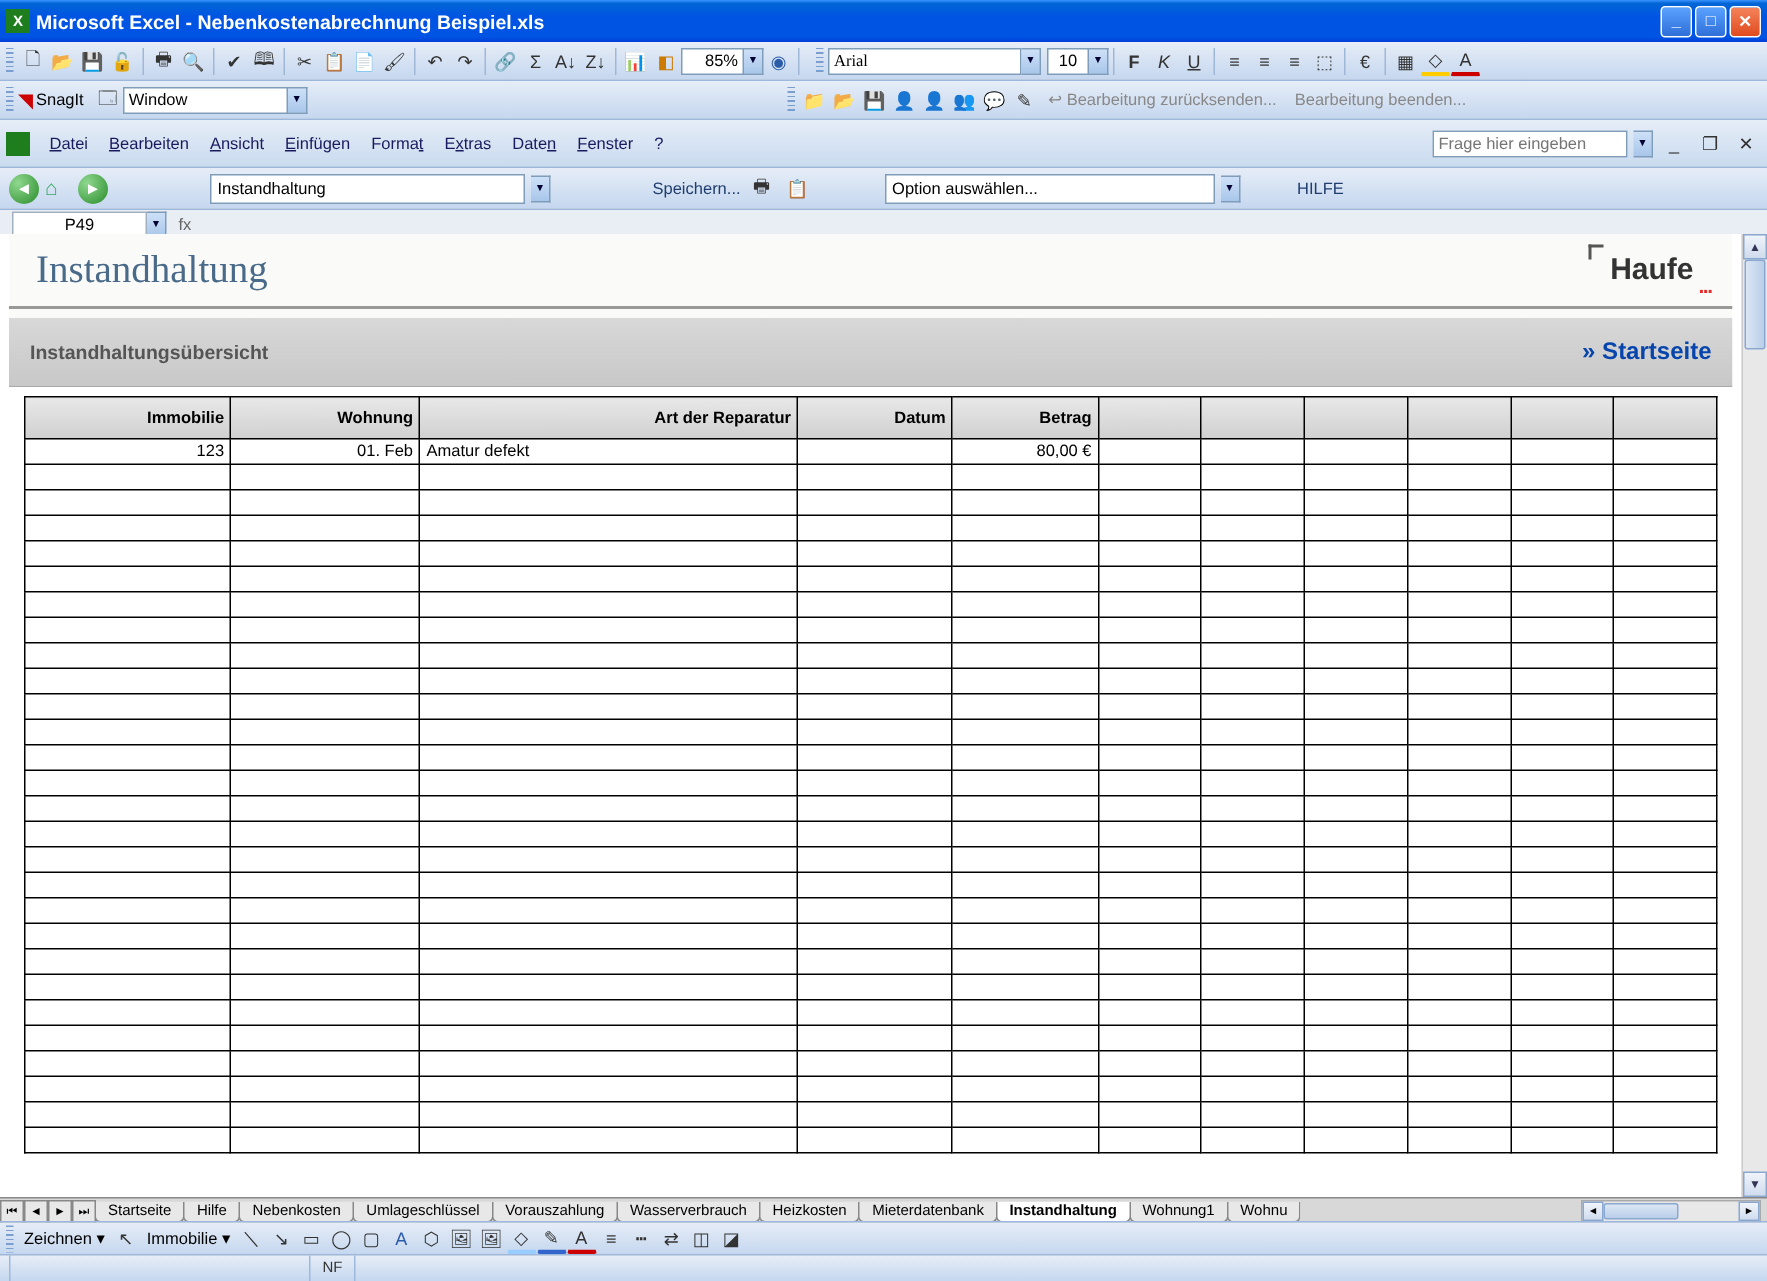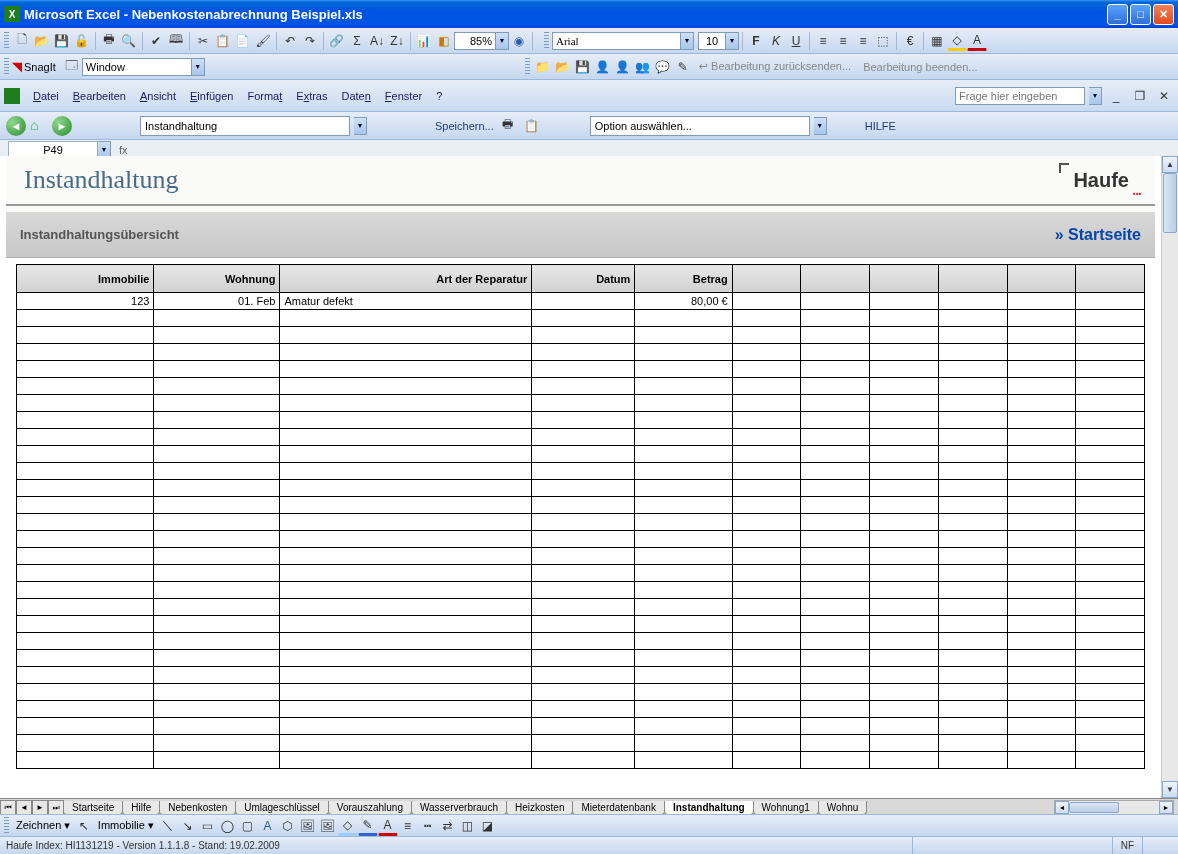--- a/index.html
+++ b/index.html
@@ -683,17 +683,16 @@
   <span class="tb-btn" style="border-bottom:3px solid #36c">✎</span>
   <span class="tb-btn" style="border-bottom:3px solid #c00">A</span>
   <span class="tb-btn">≡</span>
   <span class="tb-btn">┅</span>
   <span class="tb-btn">⇄</span>
   <span class="tb-btn">◫</span>
   <span class="tb-btn">◪</span>
 </div>
 
 <div class="status-bar">
-  <span style="flex:1">Haufe Index: HI1131219 - Version 1.1.1.8 - Stand: 19.02.2009</span>
   <span class="cell" style="width:200px"></span>
   <span class="cell">NF</span>
   <span class="cell" style="width:30px"></span>
 </div>
 
 </body></html>

